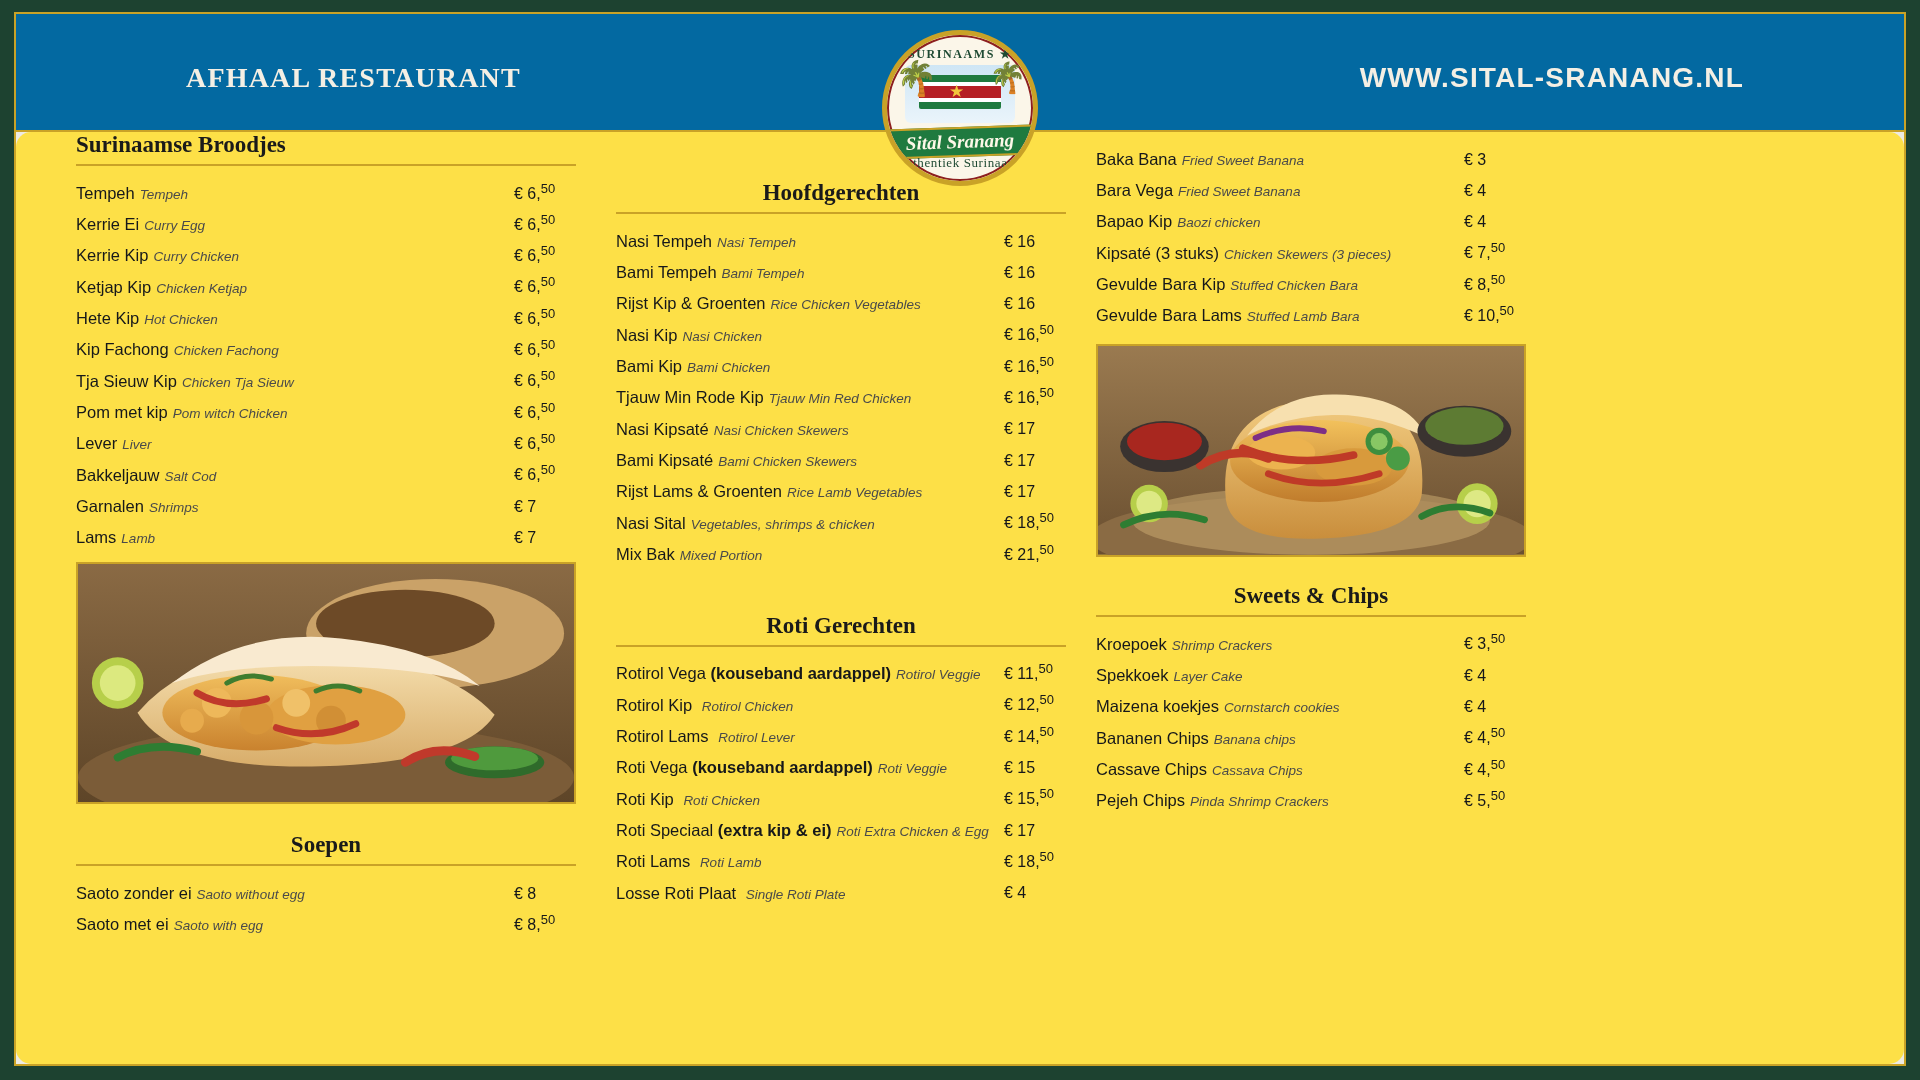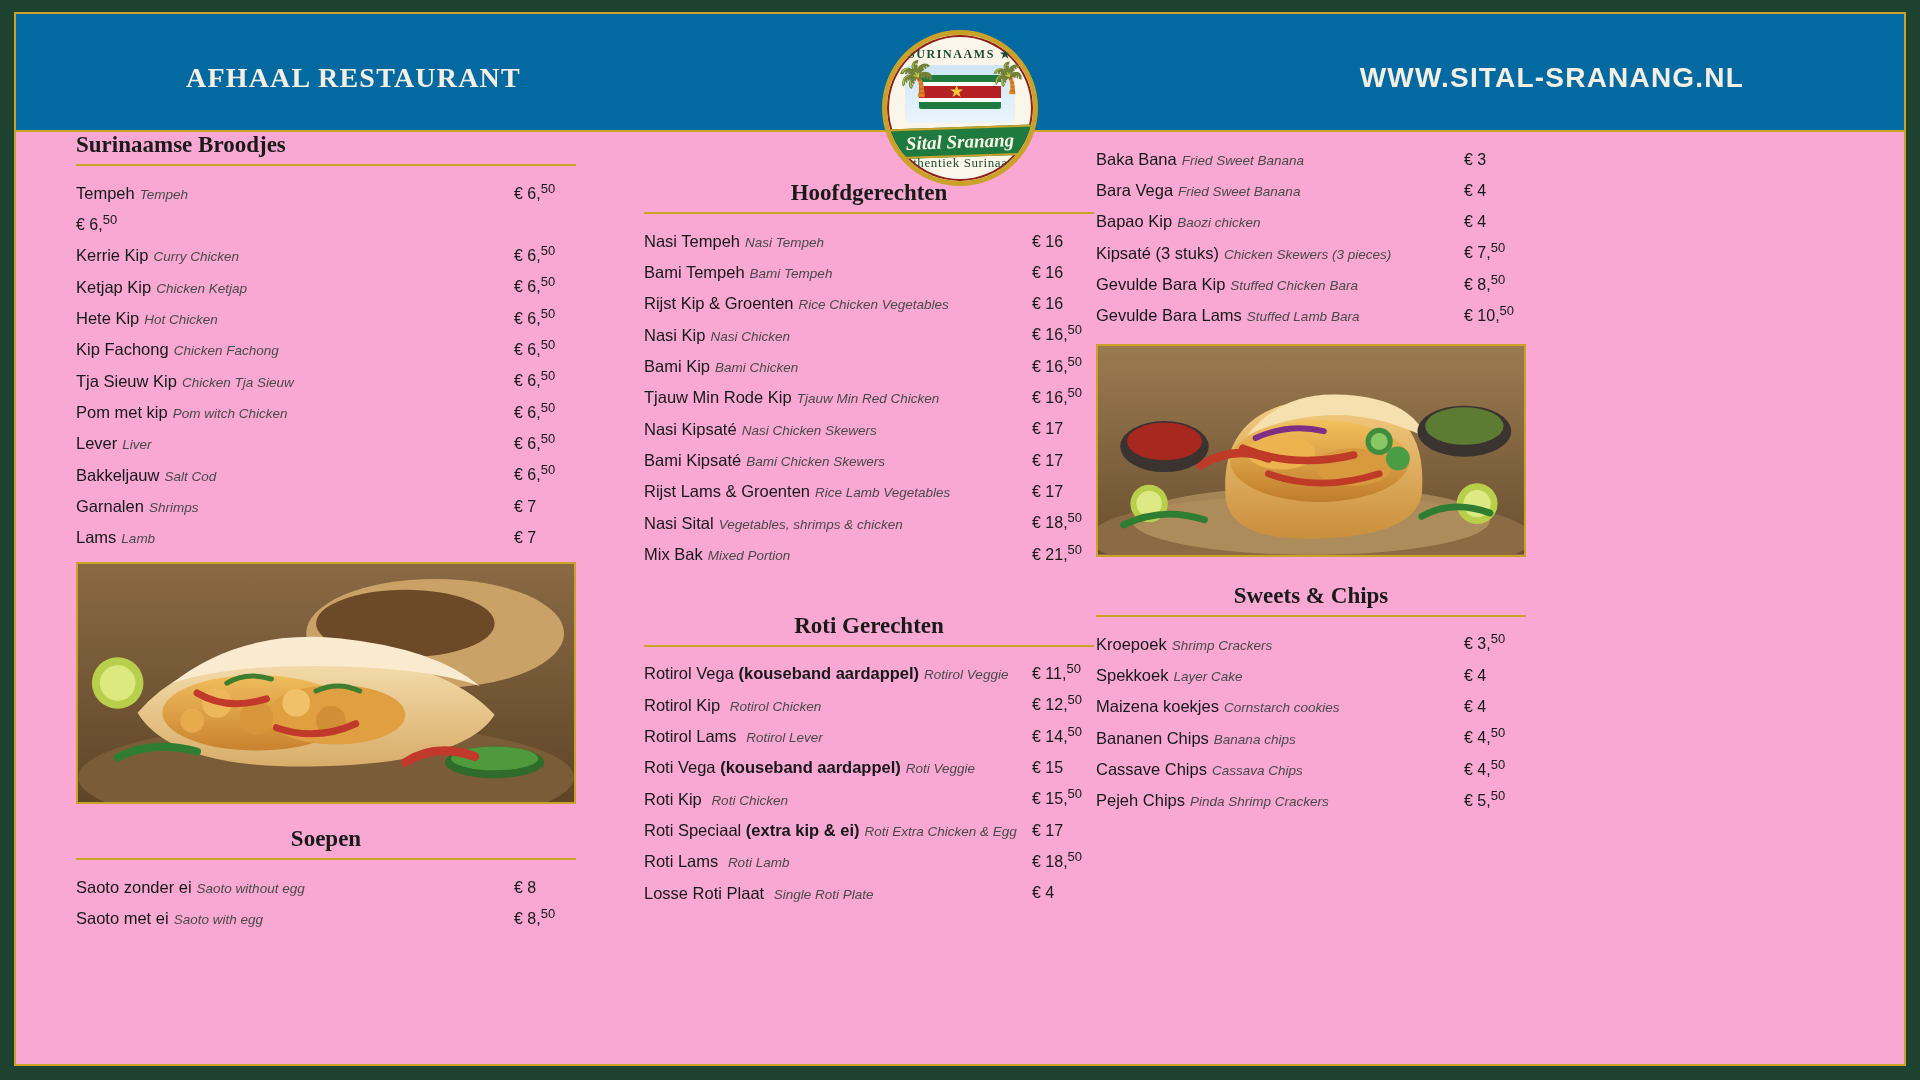--- a/index.html
+++ b/index.html
@@ -128,28 +128,29 @@
     text-align: center;
     font-family: "Liberation Serif", serif;
     font-size: 13px;
     letter-spacing: 0.6px;
     color: #1f4a33;
   }
   
   .body {
     position: absolute;
     left: 0; top: 118px; right: 0; bottom: 0;
-    background: #f9a8d4;
+    background: #fde047;
+    border-radius: 15px;
   }
   .col {
     position: absolute;
     top: 0; bottom: 0;
   }
   .col-left  { left: 60px;  width: 500px; }
-  .col-mid   { left: 628px; width: 450px; }
+  .col-mid   { left: 600px; width: 450px; }
   .col-right { left: 1080px; width: 450px; }
   
   .col-right { width: 430px; }
 
   .section { margin-bottom: 6px; }
   .sec-title {
     font-family: "Liberation Serif", serif;
     font-weight: bold;
     font-size: 23px;
     color: #1a1a1a;
@@ -227,20 +228,21 @@
       <div class="col col-left">
 
         <div class="section">
           <div class="sec-title">Surinaamse Broodjes</div>
 
           <div class="row">
               <div class="name"><span class="nl">Tempeh</span><span class="en">Tempeh</span></div>
               <div class="price"><span>€ 6,</span><sup>50</sup></div>
             </div>
           <div class="row">
+              <div class="name"><span class="nl">Kerrie Ei</span><span class="en">Curry Egg</span></div>
               <div class="price"><span>€ 6,</span><sup>50</sup></div>
             </div>
           <div class="row">
               <div class="name"><span class="nl">Kerrie Kip</span><span class="en">Curry Chicken</span></div>
               <div class="price"><span>€ 6,</span><sup>50</sup></div>
             </div>
           <div class="row">
               <div class="name"><span class="nl">Ketjap Kip</span><span class="en">Chicken Ketjap</span></div>
               <div class="price"><span>€ 6,</span><sup>50</sup></div>
             </div>
@@ -313,21 +315,21 @@
               <circle cx="40" cy="120" r="26" fill="#b7cf4a"></circle>
               <circle cx="40" cy="120" r="18" fill="#dce97f"></circle>
               <ellipse cx="420" cy="200" rx="50" ry="16" fill="#2f6b2b"></ellipse>
               <ellipse cx="420" cy="196" rx="44" ry="12" fill="#4f9a3d"></ellipse>
               <path d="M330 200 q30-20 70-6" stroke="#c0392b" stroke-width="9" fill="none" stroke-linecap="round"></path>
               <path d="M40 195 q35-18 80-6" stroke="#2e7d32" stroke-width="8" fill="none" stroke-linecap="round"></path>
             </svg>
           </div>
         </div>
 
-        <div class="section" style="margin-top:22px">
+        <div class="section" style="margin-top:28px">
           <div class="sec-title center">Soepen</div>
           <div class="row">
               <div class="name"><span class="nl">Saoto zonder ei</span><span class="en">Saoto without egg</span></div>
               <div class="price"><span>€ 8</span><sup></sup></div>
             </div>
           <div class="row">
               <div class="name"><span class="nl">Saoto met ei</span><span class="en">Saoto with egg</span></div>
               <div class="price"><span>€ 8,</span><sup>50</sup></div>
             </div>
         </div>

